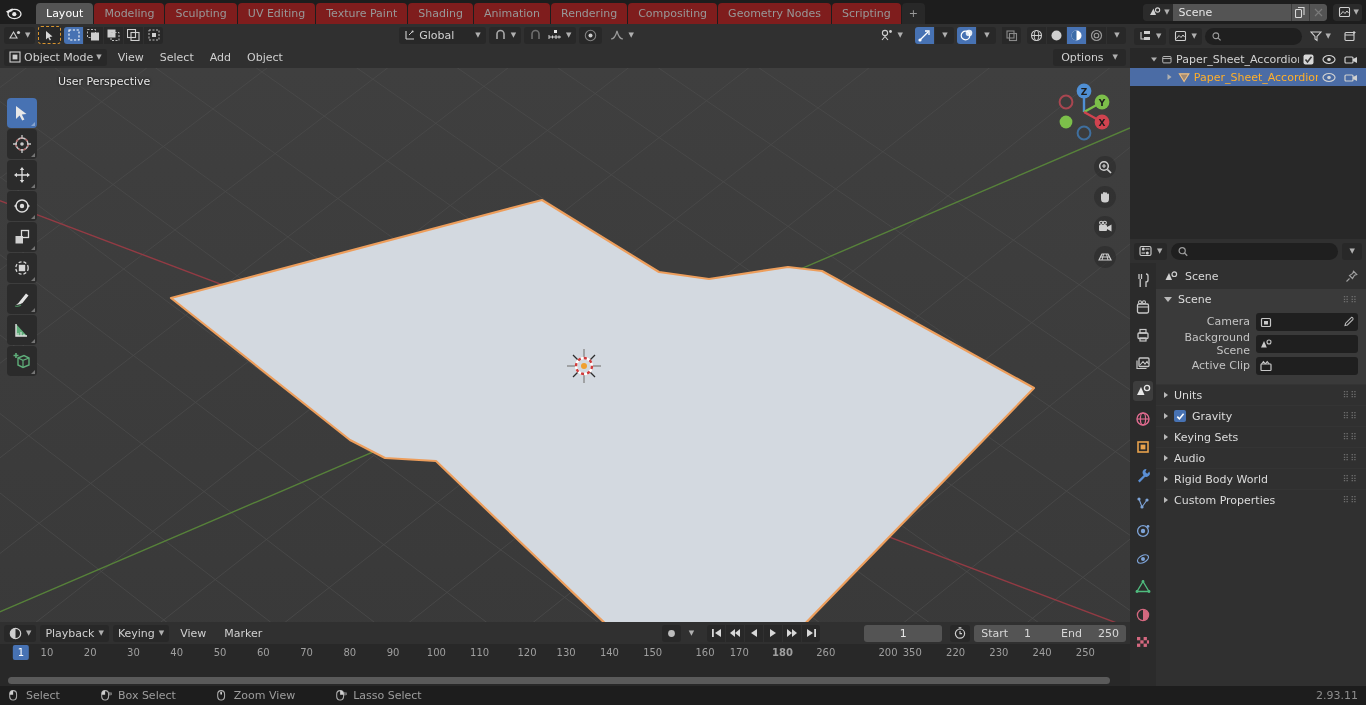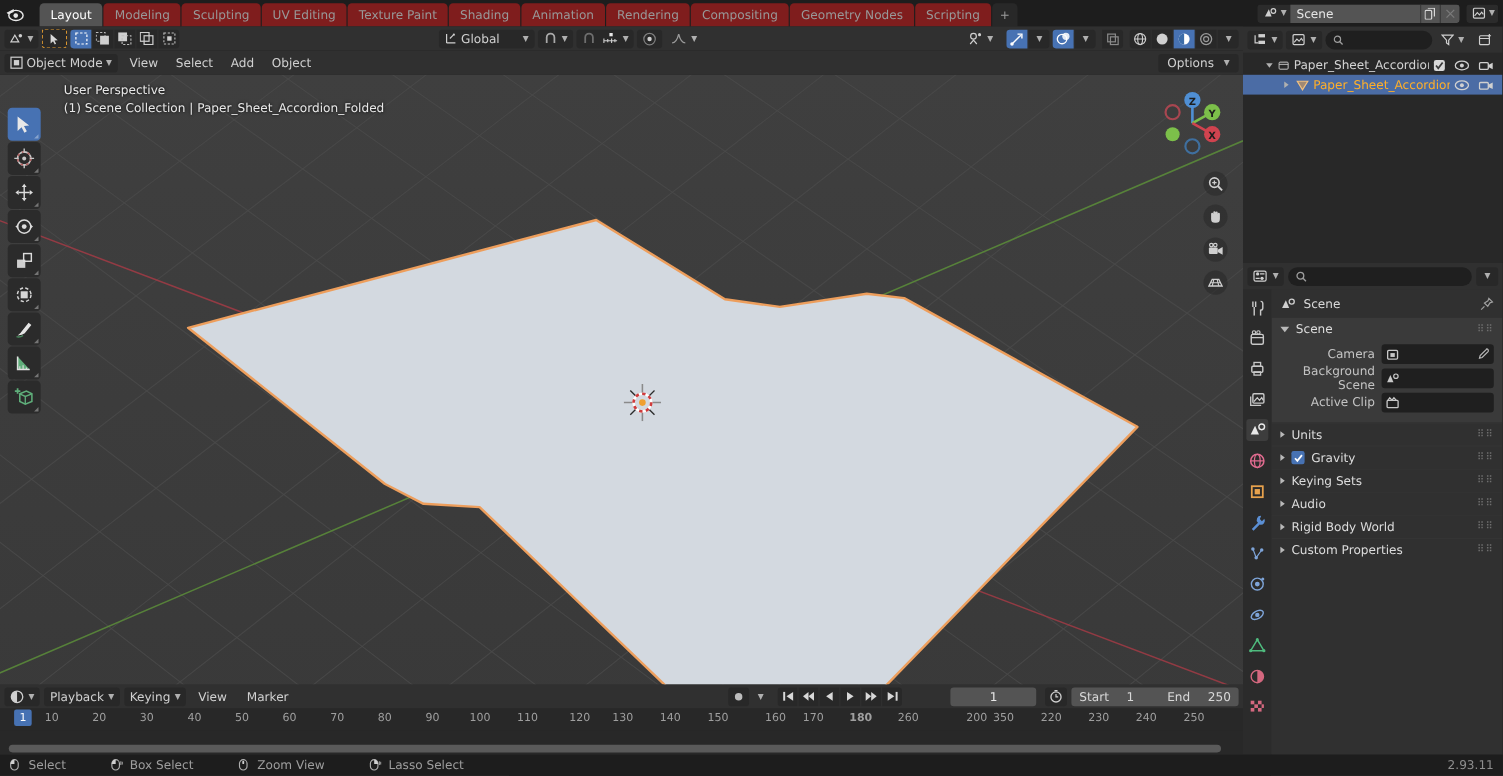--- a/index.html
+++ b/index.html
@@ -517,21 +517,20 @@
           <line x1="28" y1="6" x2="23" y2="11" stroke="#2b2b2b" stroke-width="1.2"></line>
           <line x1="6" y1="28" x2="11" y2="23" stroke="#2b2b2b" stroke-width="1.2"></line>
           <line x1="28" y1="28" x2="23" y2="23" stroke="#2b2b2b" stroke-width="1.2"></line>
           <circle cx="17" cy="17" r="8" fill="none" stroke="#ffffff" stroke-width="2.4"></circle>
           <circle cx="17" cy="17" r="8" fill="none" stroke="#d03c3c" stroke-width="2.4" stroke-dasharray="3.1 3.1"></circle>
           <circle cx="17" cy="17" r="3" fill="#f0a030"></circle>
         </svg>
 
         <div class="vp-overlay-text">
           <div>User Perspective</div>
-          <div>(1) Scene Collection | Paper_Sheet_Accordion_Folded</div>
         </div>
 
         <div class="toolbar" id="toolbar">
             <div class="tool active">
               <svg width="20" height="20" viewBox="0 0 20 20">
                 <path d="M4 3 L4 16 L7.6 12.6 L10.2 17.6 L12.4 16.4 L9.8 11.6 L14.5 11 Z" fill="#e8e8e8"></path>
               </svg>
             </div>
             <div class="tool">
               <svg width="20" height="20" viewBox="0 0 20 20">

